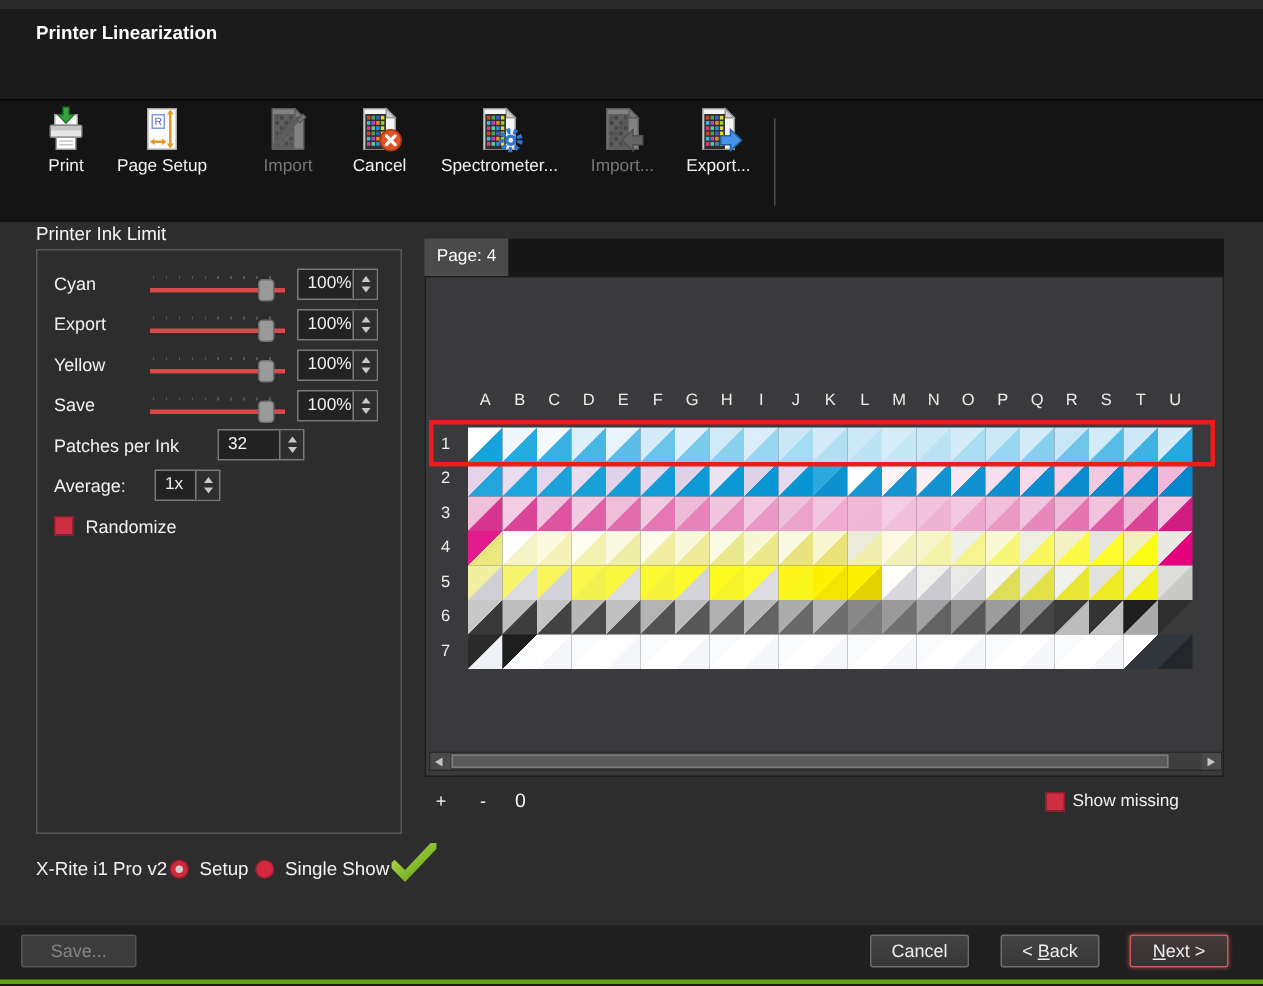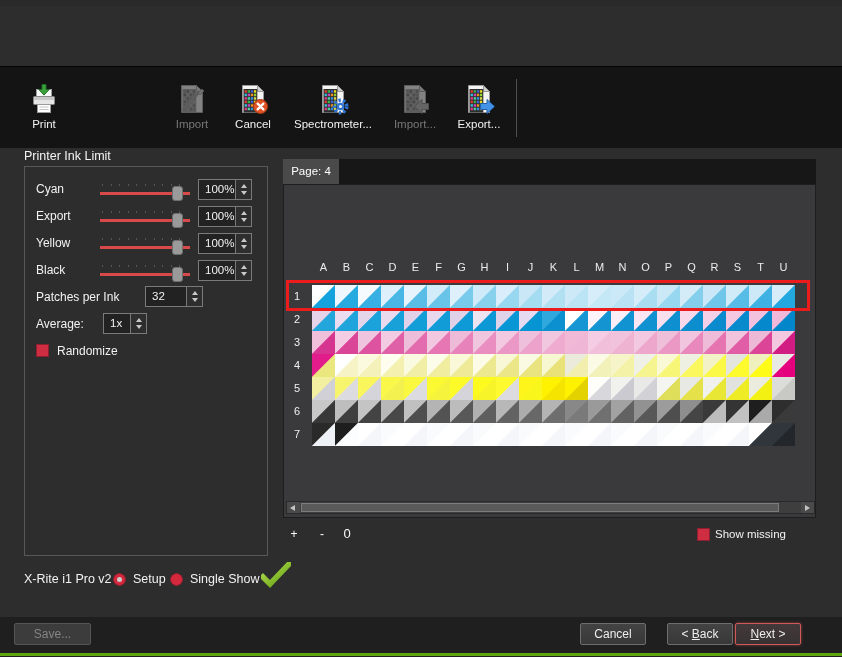--- a/index.html
+++ b/index.html
@@ -4,21 +4,21 @@
 <style>
   html,body{margin:0;padding:0;background:#000;}
   #root{position:relative;width:842px;height:657px;background:#2d2d2d;overflow:hidden;
         font-family:"Liberation Sans",sans-serif;color:#f0f0f0;-webkit-font-smoothing:antialiased;}
   .abs{position:absolute;}
   
   .top-strip{left:0;top:0;width:842px;height:6px;background:#2a2a2a;}
   .titlebar{left:0;top:6px;width:842px;height:60px;background:#1b1b1b;}
   .title-text{left:24px;top:9px;font-size:12.5px;font-weight:bold;color:#ffffff;}
   .toolbar{left:0;top:66px;width:842px;height:81px;background:#141414;border-top:1px solid #050505;}
-  .tool-item{position:absolute;top:16px;text-align:center;cursor:default;}
+  .tool-item{position:absolute;top:3px;text-align:center;cursor:default;}
   .tool-item svg{display:block;margin:0 auto;}
   .tool-label{margin-top:3px;font-size:11.5px;color:#f2f2f2;white-space:nowrap;}
   .tool-item.disabled .tool-label{color:#777777;}
   .tool-item.disabled svg{opacity:.55;filter:grayscale(1);}
   .tool-sep{left:516px;top:12px;width:1px;height:58px;background:#4e4e4e;}
   
   .group-title{left:24px;top:149px;font-size:12.5px;color:#f5f5f5;}
   .group-box{left:24px;top:166px;width:244px;height:390px;border:1px solid #585858;box-sizing:border-box;}
   .fld-label{position:absolute;font-size:12px;color:#f2f2f2;white-space:nowrap;}
   .slider{position:absolute;width:90px;height:16px;}
@@ -71,33 +71,50 @@
   .btn u{text-decoration:underline;}
   .btn.disabled{background:#3c3c3c;border-color:#555;color:#858585;}
   .btn.default{border:1px solid #d05858;box-shadow:0 0 3px rgba(214,92,92,.6);background:linear-gradient(#433a3a,#383232);}
   .green-line{left:0;top:653px;width:842px;height:3px;background:#60a50f;}
 </style>
 </head>
 <body>
 
 <div id="root">
   <div class="abs top-strip"></div>
+  <div class="abs titlebar">
+    <div class="abs title-text">Printer Linearization</div>
+  </div>
 
   <div class="abs toolbar" id="toolbar">
     <div class="abs tool-sep"></div>
   <div class="tool-item" style="left: 14px; width: 60px;">
         <svg width="32" height="32" viewBox="0 0 32 32">
           <rect x="8.5" y="6.5" width="15" height="7" fill="#fafafa" stroke="#a0a0a0"></rect>
     <path d="M14 1.5 h4 v5 h3.2 l-5.2 5.6 -5.2 -5.6 h3.2 z" fill="#3aa33d" stroke="#1f6f22"></path>
     <rect x="5.5" y="13.5" width="21" height="8" rx="1" fill="#e6e6e6" stroke="#8a8a8a"></rect>
     <rect x="6" y="14" width="20" height="3" fill="#c8c8c8"></rect>
     <rect x="9.5" y="21.5" width="13" height="8" fill="#ffffff" stroke="#9a9a9a"></rect>
     <path d="M11.5 24 h9 M11.5 26.5 h9" stroke="#c4c4c4" stroke-width="1"></path>
         </svg>
         <div class="tool-label">Print</div>
+      </div>
+      <div class="tool-item" style="left: 73px; width: 70px;">
+        <svg width="32" height="32" viewBox="0 0 32 32">
+          <rect x="6.5" y="2.5" width="19" height="27" fill="#fcfcfc" stroke="#aaaaaa"></rect>
+    <rect x="9.5" y="6.5" width="8" height="9" fill="#ffffff" stroke="#7f9adb"></rect>
+    <text x="13.5" y="13.5" text-anchor="middle" font-size="7" fill="#4a66c8" font-family="Liberation Sans,sans-serif">R</text>
+    <path d="M21.5 6 v20" stroke="#e8951e" stroke-width="1.6"></path>
+    <path d="M21.5 3 l-2.2 3.4 h4.4 z" fill="#e8951e"></path>
+          <path d="M21.5 29 l-2.2 -3.4 h4.4 z" fill="#e8951e"></path>
+    <path d="M10 24.5 h7" stroke="#e8951e" stroke-width="1.6"></path>
+    <path d="M8 24.5 l3 -2.2 v4.4 z" fill="#e8951e"></path>
+          <path d="M19 24.5 l-3 -2.2 v4.4 z" fill="#e8951e"></path>
+        </svg>
+        <div class="tool-label">Page Setup</div>
       </div>
       <div class="tool-item disabled" style="left: 157px; width: 70px;">
         <svg width="32" height="32" viewBox="0 0 32 32">
           <path d="M5.5 2.5 h15 l6 6 v21 h-21 z" fill="#dcdcdc" stroke="#9a9a9a"></path>
           <path d="M20.5 2.5 l6 6 h-6 z" fill="#cfcfcf" stroke="#9a9a9a"></path>
           <rect x="6.5" y="6" width="13.8" height="23.5" fill="#9b9b9b"></rect>
           <rect x="7.6" y="7.2" width="2.3" height="2.5" fill="#8a8a8a"></rect>
           <rect x="10.7" y="7.2" width="2.3" height="2.5" fill="#6e6e6e"></rect>
           <rect x="13.8" y="7.2" width="2.3" height="2.5" fill="#a0a0a0"></rect>
           <rect x="16.9" y="7.2" width="2.3" height="2.5" fill="#787878"></rect>
@@ -298,21 +315,21 @@
         <div class="track" style="background: rgb(216, 74, 74);"></div>
         <div class="handle" style="left: calc(86% - 5px);"></div>
       </div>
       <div class="spin" style="left: 198px; top: 233px; width: 54px;">
         <span class="spin-val">100%</span>
         <span class="spin-btns">
           <span class="tri up"></span>
           <span class="tri dn"></span>
         </span>
       </div>
-      <div class="fld-label" style="left: 36px; top: 263px;">Black</div>
+      <div class="fld-label" style="left: 36px; top: 263px;">Save</div>
       <div class="slider" style="left: 100px; top: 265px;">
         <div class="ticks"></div>
         <div class="track" style="background: rgb(216, 74, 74);"></div>
         <div class="handle" style="left: calc(86% - 5px);"></div>
       </div>
       <div class="spin" style="left: 198px; top: 260px; width: 54px;">
         <span class="spin-val">100%</span>
         <span class="spin-btns">
           <span class="tri up"></span>
           <span class="tri dn"></span>
@@ -560,15 +577,15 @@
           <stop offset="1" stop-color="#5f9e0a"></stop>
         </linearGradient>
       </defs>
     <path d="M2 15 L9 22 L28 2" fill="none" stroke="url(#ckg)" stroke-width="5.5" stroke-linecap="square"></path>
   </svg>
 
   <div class="abs footer"></div>
   <div class="btn disabled" style="left:14px;width:77px;">Save...</div>
   <div class="btn" style="left:580px;width:66px;">Cancel</div>
   <div class="btn" id="back-btn" style="left:667px;width:66px;">&lt; <u>B</u>ack</div>
-  <div class="btn default" id="next-btn" style="left:735px;width:66px;"><u>N</u>ext &gt;</div>
+  <div class="btn default" id="next-btn" style="left:753px;width:66px;"><u>N</u>ext &gt;</div>
   <div class="abs green-line" style="background: rgb(96, 165, 15);"></div>
 </div>
 
 </body></html>

